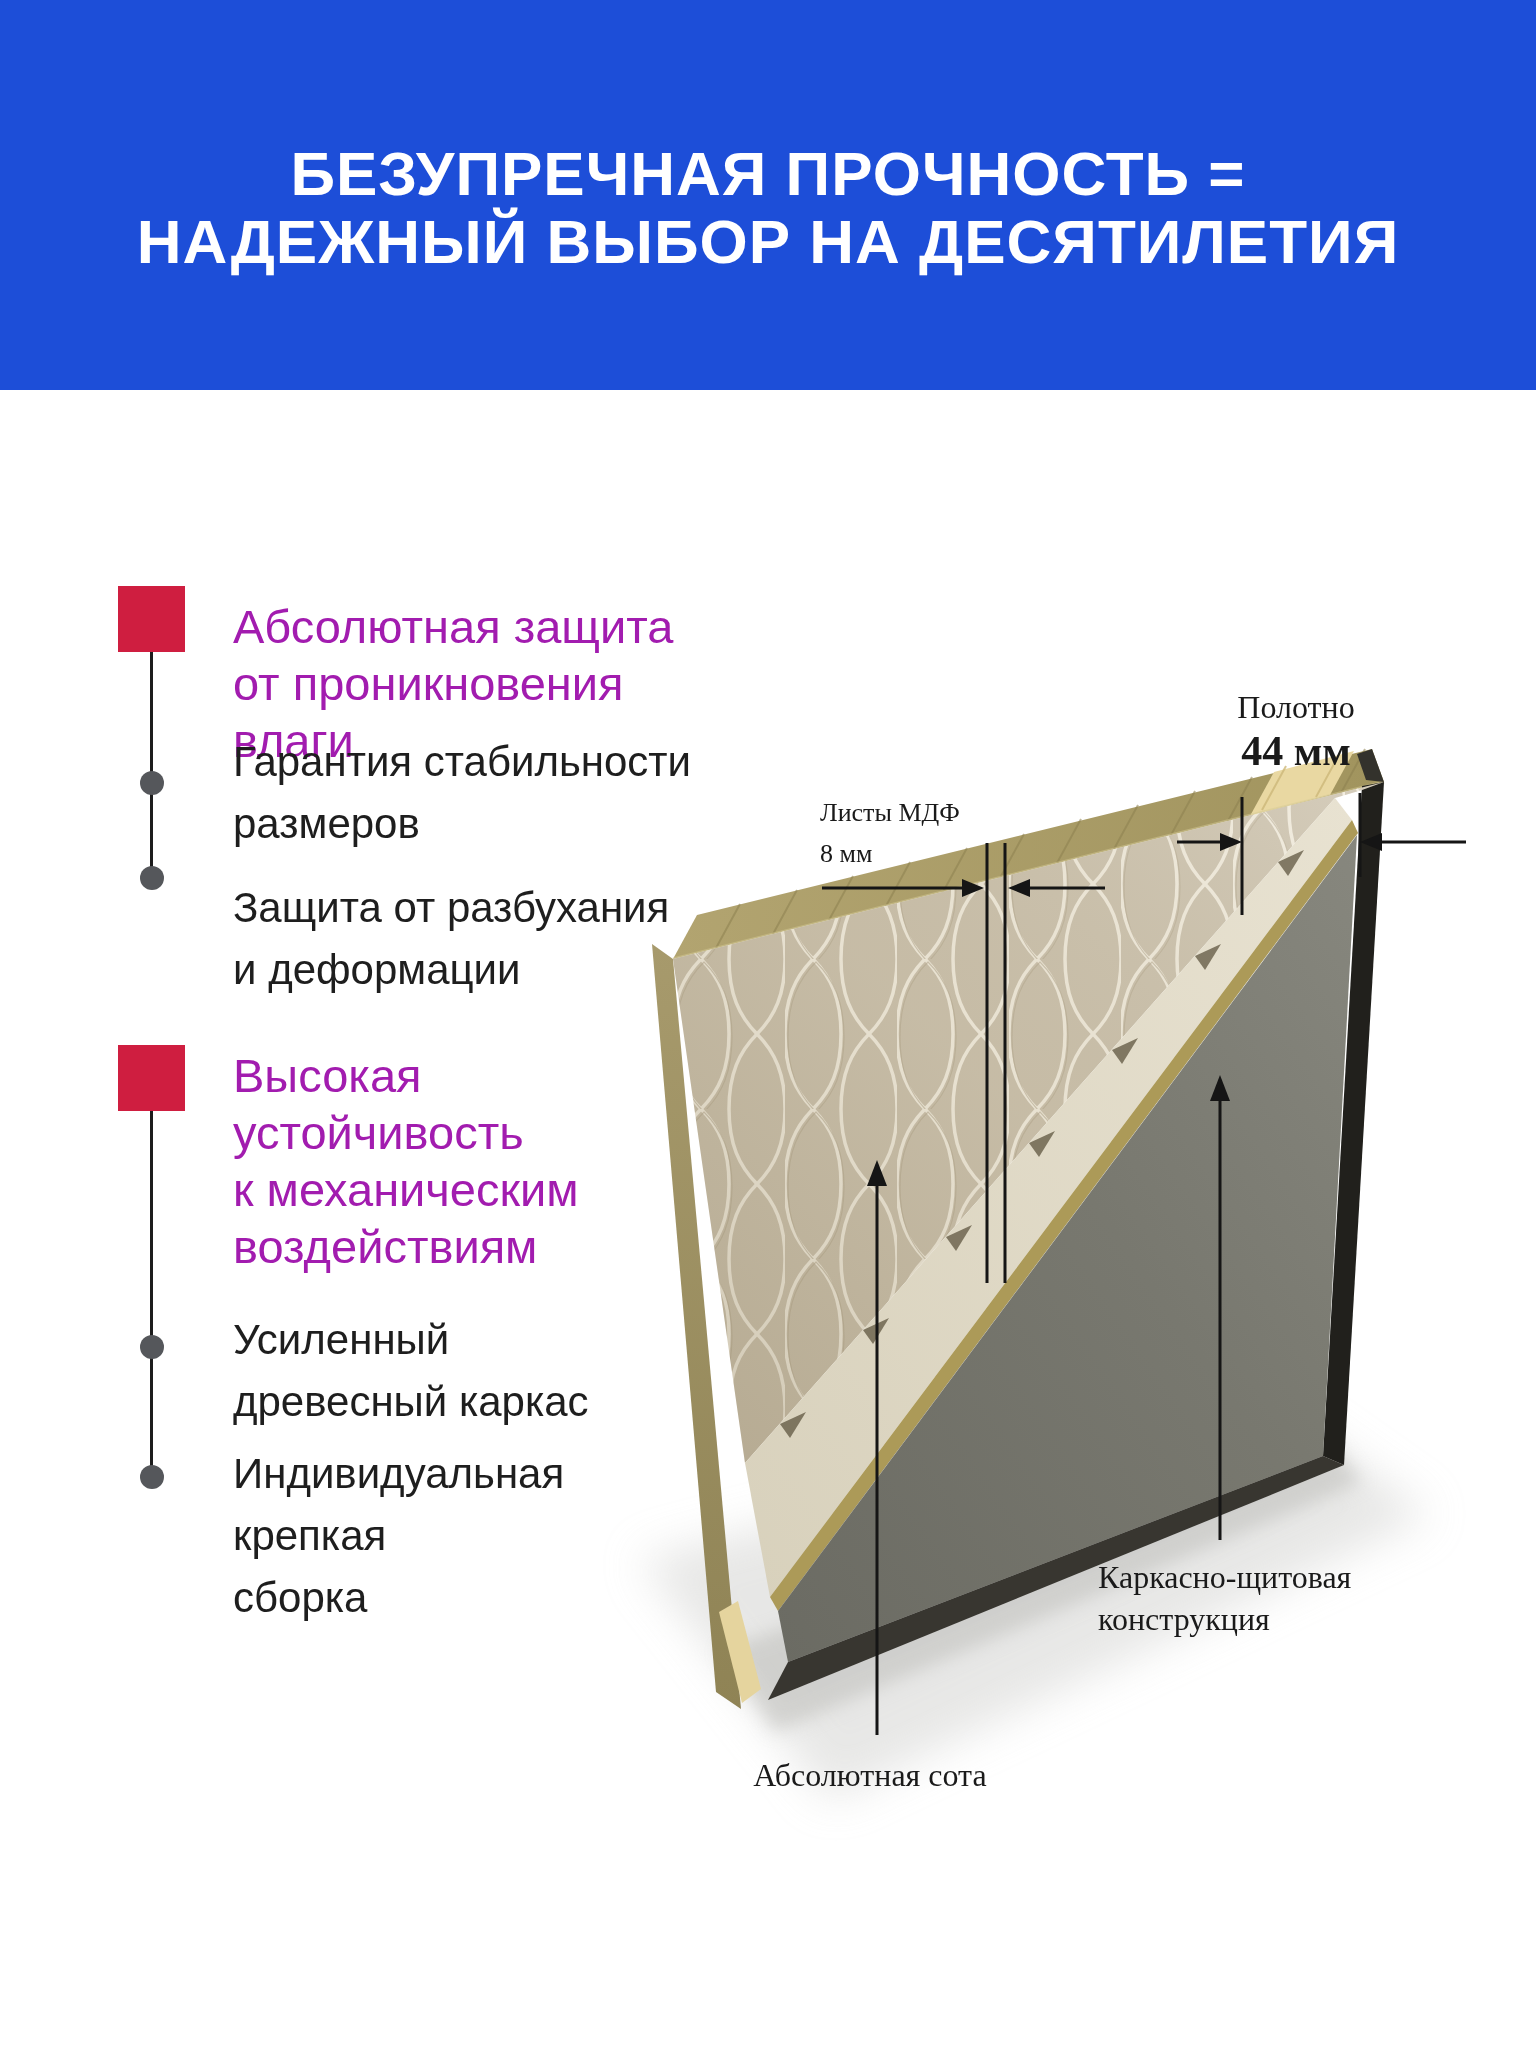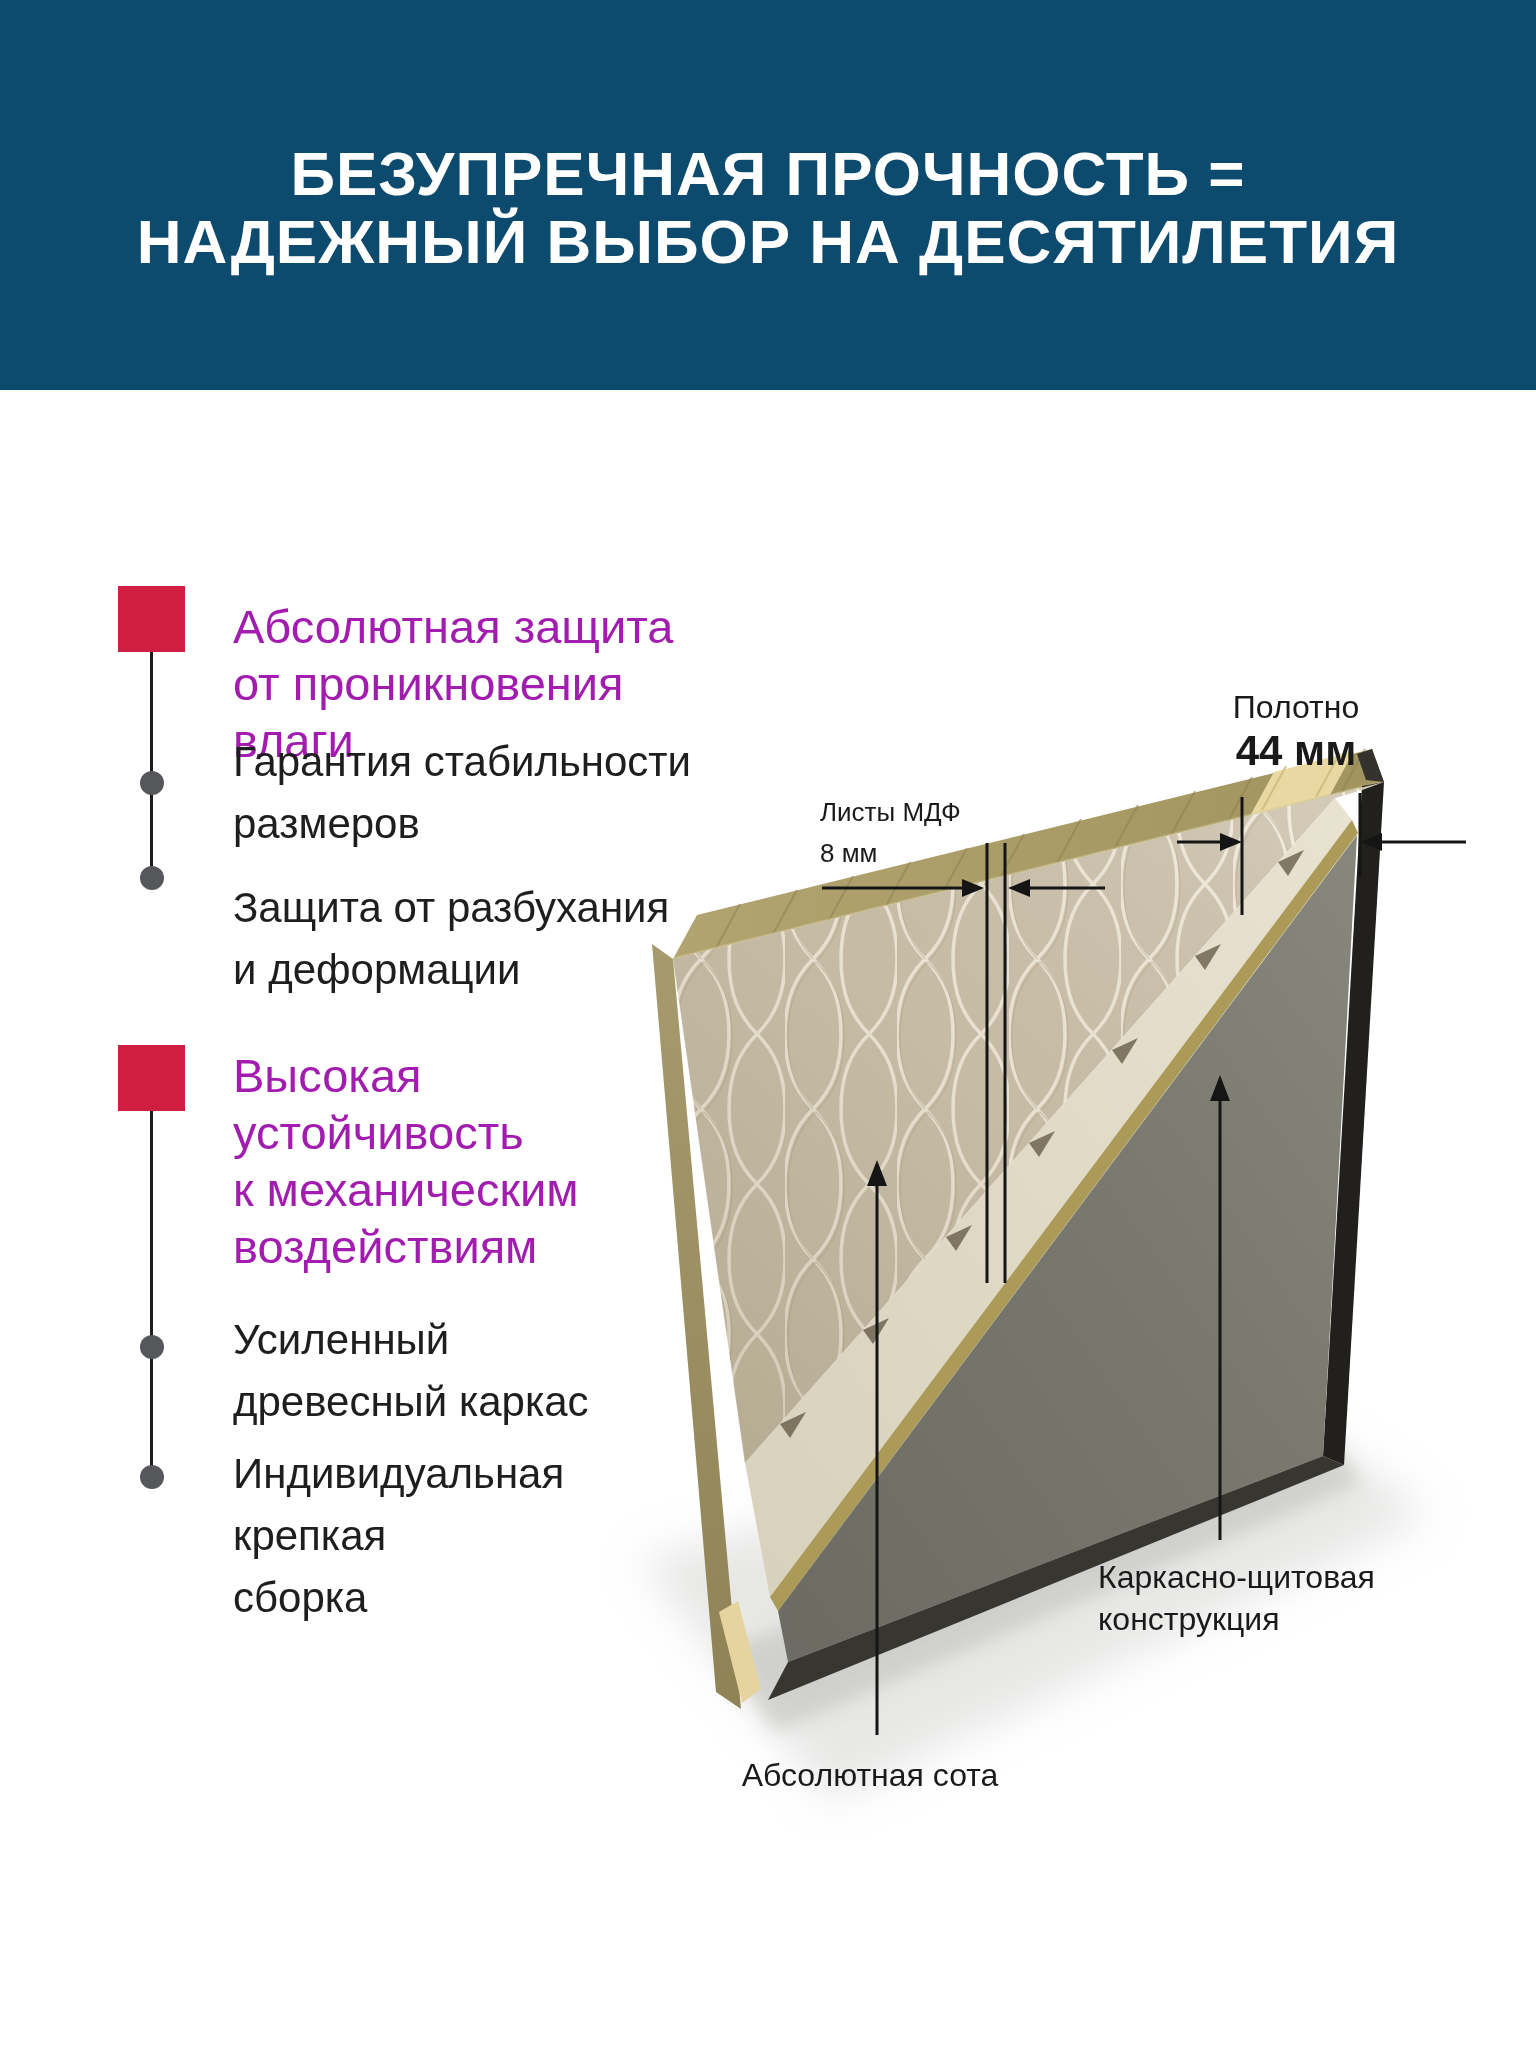--- a/index.html
+++ b/index.html
@@ -3,21 +3,21 @@
 <meta charset="utf-8">
 <style>
   html,body{margin:0;padding:0;background:#ffffff;}
   .page{
     position:relative;width:1536px;height:2048px;overflow:hidden;
     font-family:"Liberation Sans", sans-serif;background:#ffffff;
   }
   
   .banner{
     position:absolute;left:0;top:0;width:1536px;height:390px;
-    background:#0c4a6e;
+    background:#1d4ed8;
   }
   .banner-title{
     position:absolute;left:0;top:140px;width:1536px;
     text-align:center;color:#ffffff;font-weight:bold;
     font-size:62px;line-height:68px;letter-spacing:1px;
   }
   
   .sq{
     position:absolute;width:67px;height:66px;background:#cf1e40;
   }
@@ -33,20 +33,21 @@
     font-size:47px;line-height:57px;white-space:pre-line;font-weight:500;
   }
   .feat-item{
     position:absolute;left:233px;color:#1e1e1e;
     font-size:42px;line-height:62px;white-space:pre-line;
   }
   
   .dlabel{
     position:absolute;color:#1a1a1a;font-size:32px;line-height:42px;
     white-space:pre-line;
+    font-family:Liberation Serif, serif;
   }
   .dlabel.center{text-align:center;}
   .lbl-polotno{left:1160px;top:686px;width:272px;}
   .lbl-38{left:1160px;top:730px;width:272px;font-size:42px;font-weight:bold;}
   .lbl-mdf{left:820px;top:792px;font-size:26px;line-height:41px;}
   .lbl-sota{left:700px;top:1754px;width:340px;}
   .lbl-karkas{left:1098px;top:1556px;}
   .door-svg{position:absolute;left:0;top:0;}
 </style>
 </head>

